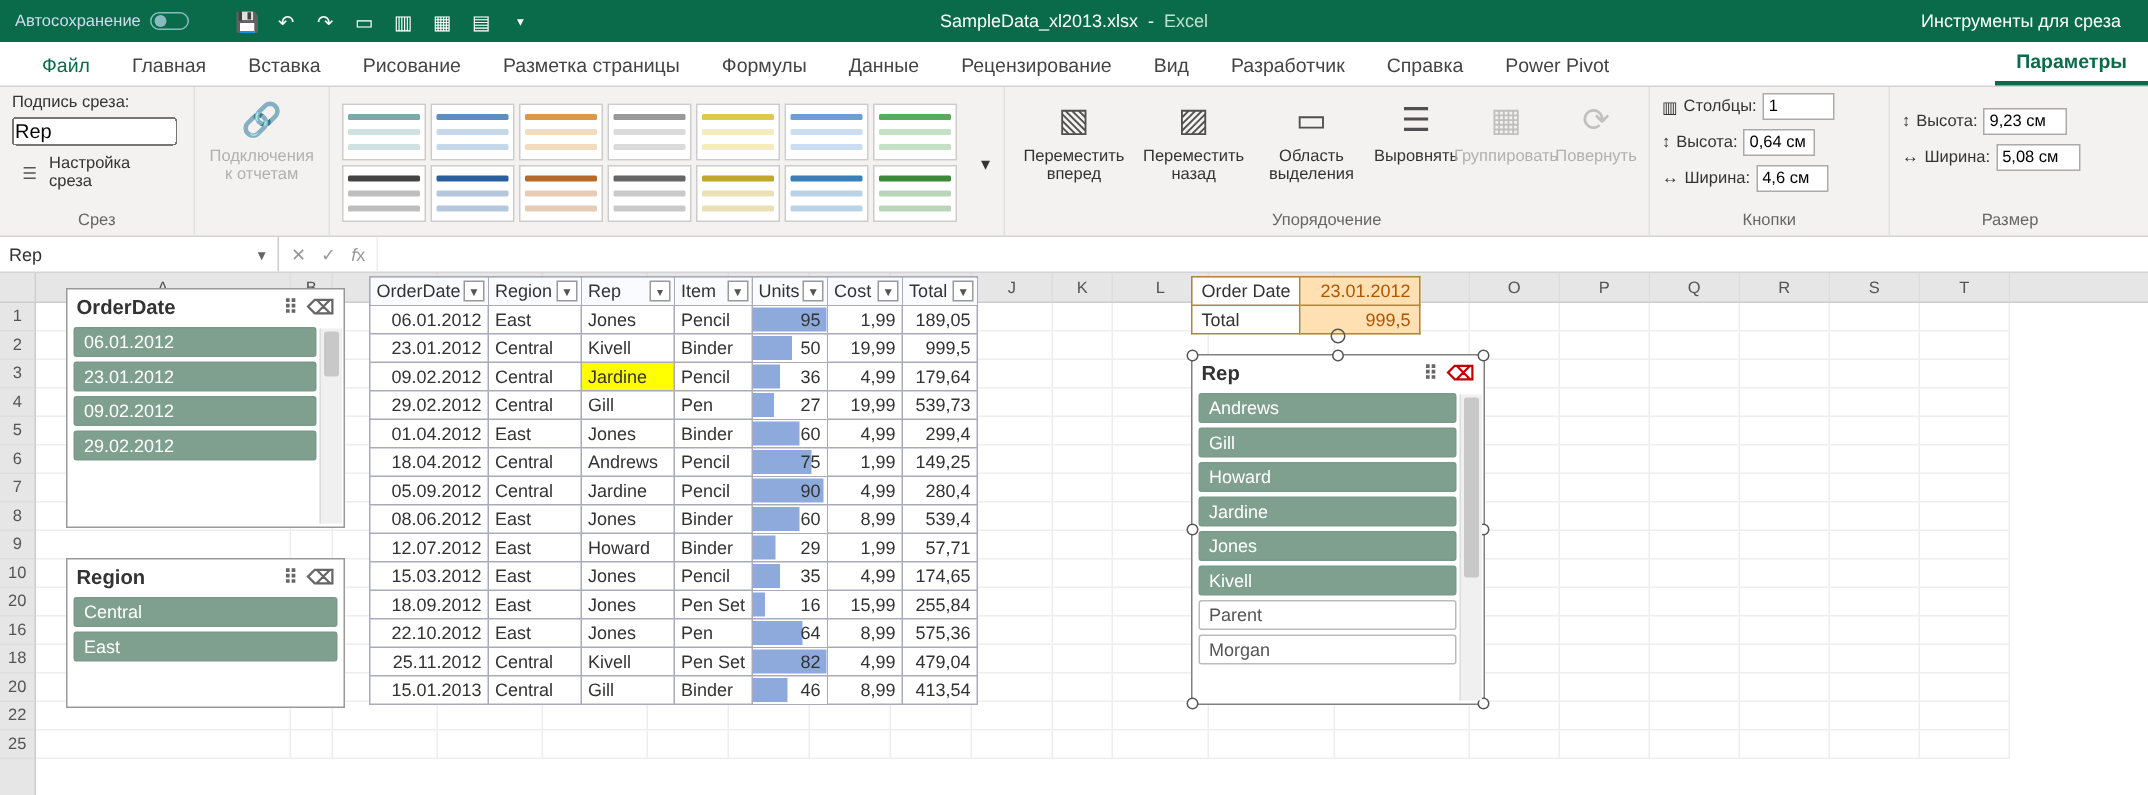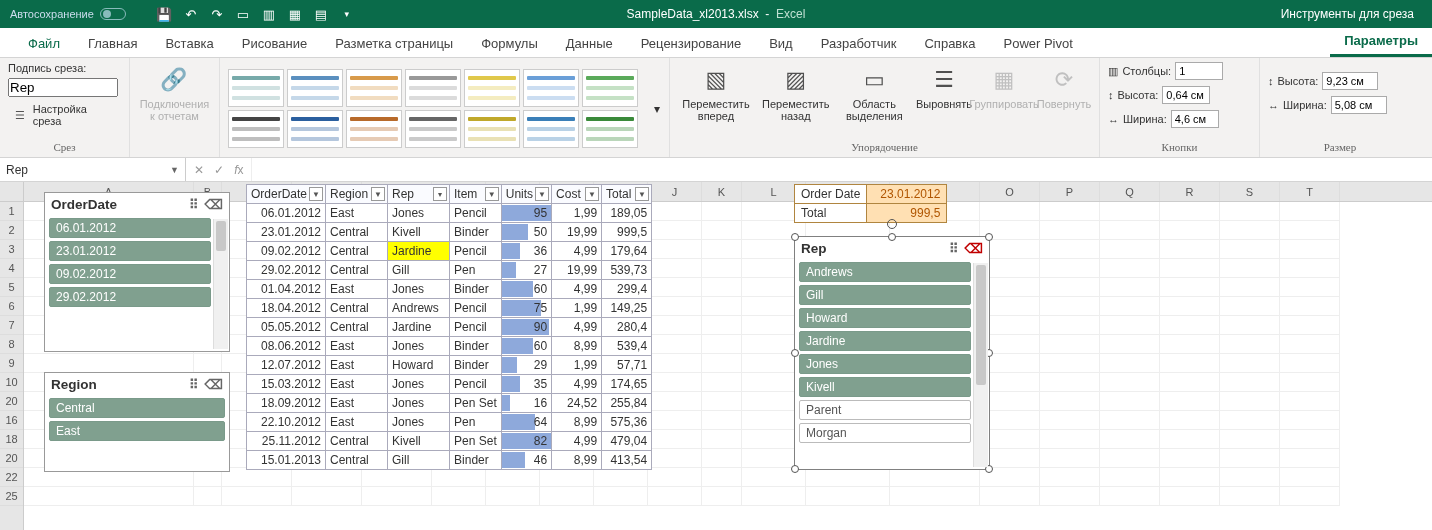--- a/index.html
+++ b/index.html
@@ -19,21 +19,21 @@
   
   .ribbon-tabs { height: 30px; background: #fff; border-bottom: 1px solid #d4d4d4; display: flex; align-items: flex-end; padding-left: 14px; gap: 0; }
   .ribbon-tabs .tab { padding: 6px 14px 6px; font-size: 13px; color: #444; cursor: pointer; }
   .ribbon-tabs .tab.file { color: #0a6b4a; font-weight: 400; }
   .ribbon-tabs .tab.active { color: #0a6b4a; border-bottom: 3px solid #0a6b4a; font-weight: 600; }
 
   
   .ribbon { height: 100px; background: #f3f2f1; border-bottom: 1px solid #d4d4d4; display: flex; }
   .rgroup { border-right: 1px solid #e0e0e0; padding: 4px 8px 2px; display: flex; flex-direction: column; justify-content: space-between; }
   .rgroup .content { display: flex; gap: 6px; align-items: flex-start; flex: 1; }
-  .rgroup .label { text-align: center; font-size: 11px; color: #666; padding-bottom: 2px; font-family: Liberation Serif, serif; }
+  .rgroup .label { text-align: center; font-size: 11px; color: #666; padding-bottom: 2px; }
   .rbtn-lg { display: flex; flex-direction: column; align-items: center; gap: 2px; padding: 2px 4px; min-width: 54px; font-size: 11px; text-align: center; }
   .rbtn-lg .ico { width: 32px; height: 32px; display: flex; align-items: center; justify-content: center; font-size: 22px; color: #505050; }
   .rbtn-lg.dim { color: #b0b0b0; }
   .rbtn-lg.dim .ico { color: #c0c0c0; }
   .smallcol { display: flex; flex-direction: column; gap: 4px; font-size: 11px; }
   .smallrow { display: flex; align-items: center; gap: 4px; }
   .smallrow input { width: 48px; height: 18px; font-size: 11px; border: 1px solid #aaa; padding: 0 3px; background: #fff; }
   .smallbtn { display: flex; align-items: center; gap: 5px; padding: 2px 4px; font-size: 11px; }
   .smallbtn .sicn { width: 16px; height: 16px; color: #555; display: inline-flex; align-items: center; justify-content: center; }
 
@@ -789,21 +789,21 @@
             <tr>
               <td class="num">18.04.2012</td>
               <td>Central</td>
               <td>Andrews</td>
               <td>Pencil</td>
               <td class="bar-cell num"><div class="bar" style="width: 79%;"></div><span>75</span></td>
               <td class="num">1,99</td>
               <td class="num">149,25</td>
             </tr>
             <tr>
-              <td class="num">05.05.2012</td>
+              <td class="num">05.09.2012</td>
               <td>Central</td>
               <td>Jardine</td>
               <td>Pencil</td>
               <td class="bar-cell num"><div class="bar" style="width: 95%;"></div><span>90</span></td>
               <td class="num">4,99</td>
               <td class="num">280,4</td>
             </tr>
             <tr>
               <td class="num">08.06.2012</td>
               <td>East</td>
@@ -830,21 +830,21 @@
               <td class="bar-cell num"><div class="bar" style="width: 37%;"></div><span>35</span></td>
               <td class="num">4,99</td>
               <td class="num">174,65</td>
             </tr>
             <tr>
               <td class="num">18.09.2012</td>
               <td>East</td>
               <td>Jones</td>
               <td>Pen Set</td>
               <td class="bar-cell num"><div class="bar" style="width: 17%;"></div><span>16</span></td>
-              <td class="num">24,52</td>
+              <td class="num">15,99</td>
               <td class="num">255,84</td>
             </tr>
             <tr>
               <td class="num">22.10.2012</td>
               <td>East</td>
               <td>Jones</td>
               <td>Pen</td>
               <td class="bar-cell num"><div class="bar" style="width: 67%;"></div><span>64</span></td>
               <td class="num">8,99</td>
               <td class="num">575,36</td>

